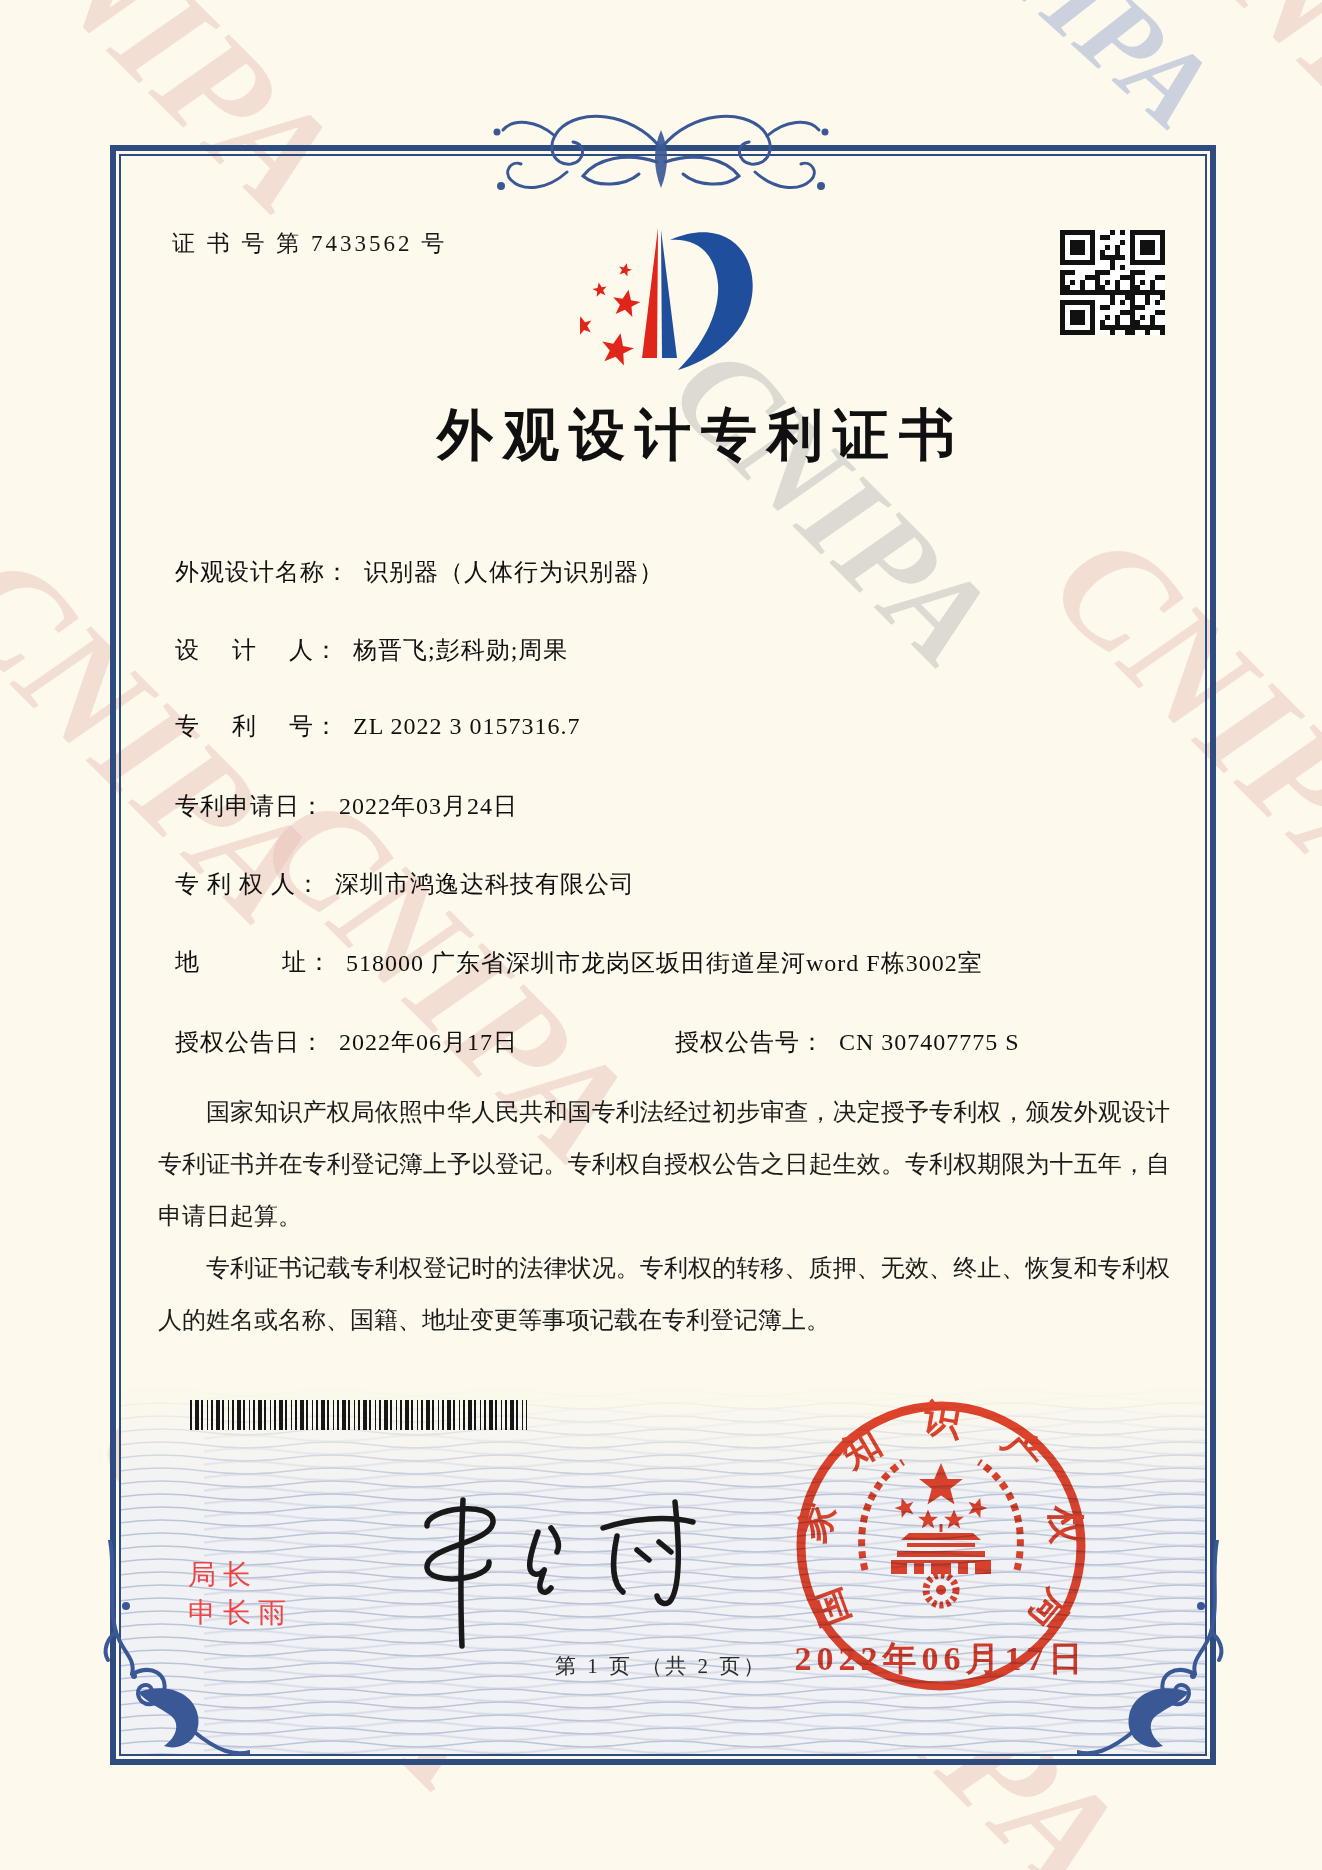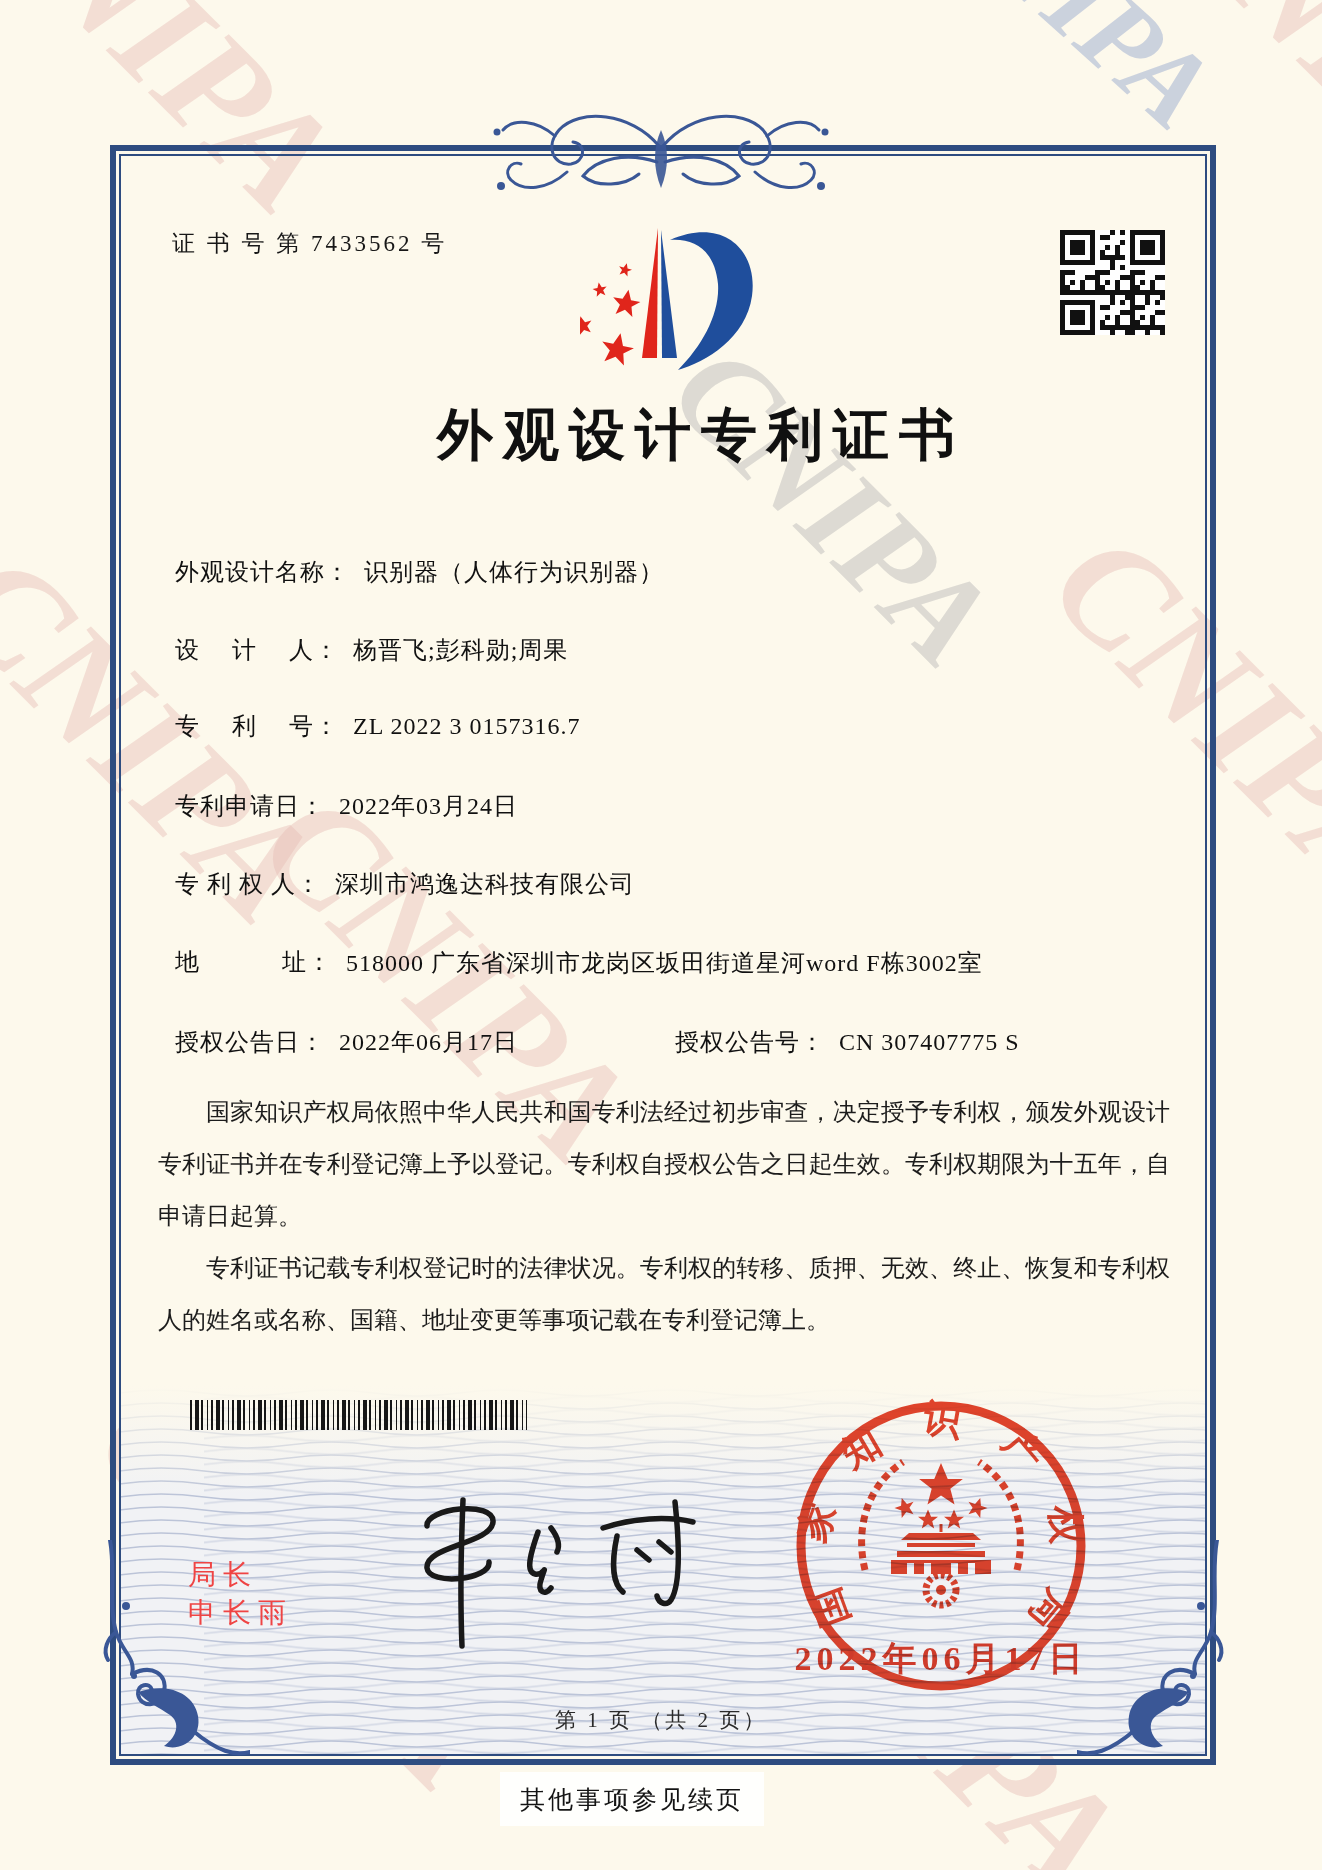--- a/index.html
+++ b/index.html
@@ -65,21 +65,21 @@
       #161616 0 2px, transparent 2px 5px,
       #161616 5px 9px, transparent 9px 11px,
       #161616 11px 13px, transparent 13px 17px,
       #161616 17px 18px, transparent 18px 21px);}
   .officer{position:absolute; left:188px; top:1556px;
     font-family:"Liberation Sans","DejaVu Sans",sans-serif;
     font-size:28px; letter-spacing:7px; color:#ef4444;}
   .officer .o-name{}
   .signature{position:absolute; left:375px; top:1488px;}
   .seal{position:absolute; left:786px; top:1396px; mix-blend-mode:multiply; opacity:.95;}
-  .page-footer{position:absolute; left:0; top:1706px; width:100%; text-align:center;
+  .page-footer{position:absolute; left:0; top:1652px; width:100%; text-align:center;
     font-size:21px; letter-spacing:3px; color:#2a2a2a;}
   .cont-note{position:absolute; left:500px; top:1772px; width:264px; height:54px;
     background:rgba(255,255,255,.88); display:flex; align-items:center; justify-content:center;
     font-size:25px; letter-spacing:3px; color:#141414;}
 </style>
 </head>
 <body>
 
 <div class="page">
 
@@ -381,15 +381,14 @@
       <path d="M-76,36 C-86,-6 -74,-48 -38,-72" fill="none" stroke="#e23b22" stroke-width="7" stroke-dasharray="7 5"></path>
       <path d="M76,36 C86,-6 74,-48 38,-72" fill="none" stroke="#e23b22" stroke-width="7" stroke-dasharray="7 5"></path>
       <circle cx="0" cy="56" r="15" fill="none" stroke="#e23b22" stroke-width="7" stroke-dasharray="4 3"></circle>
       <circle cx="0" cy="56" r="5"></circle>
     </g>
     <text x="155" y="274" text-anchor="middle" font-size="34" font-weight="bold" fill="#d93320" letter-spacing="5" font-family="'Liberation Serif','DejaVu Serif',serif">2022年06月17日</text>
   </svg>
 
   <div class="page-footer">第 1 页 （共 2 页）</div>
 
-  <div class="cont-note">其他事项参见续页</div>
 
 </div>
 
 </body></html>

